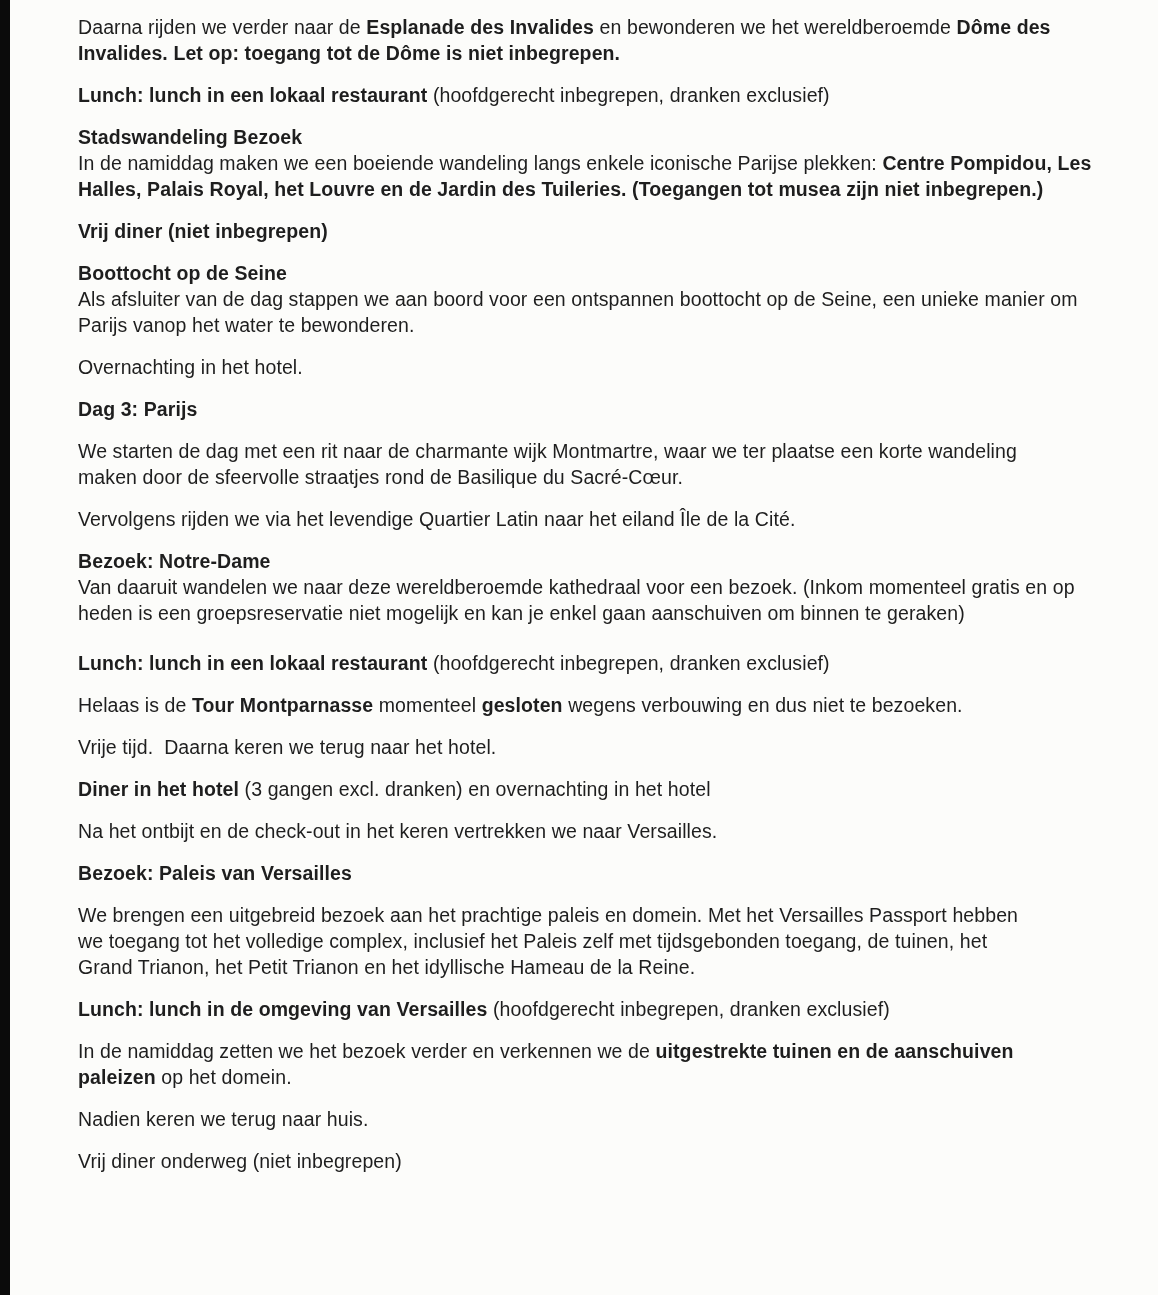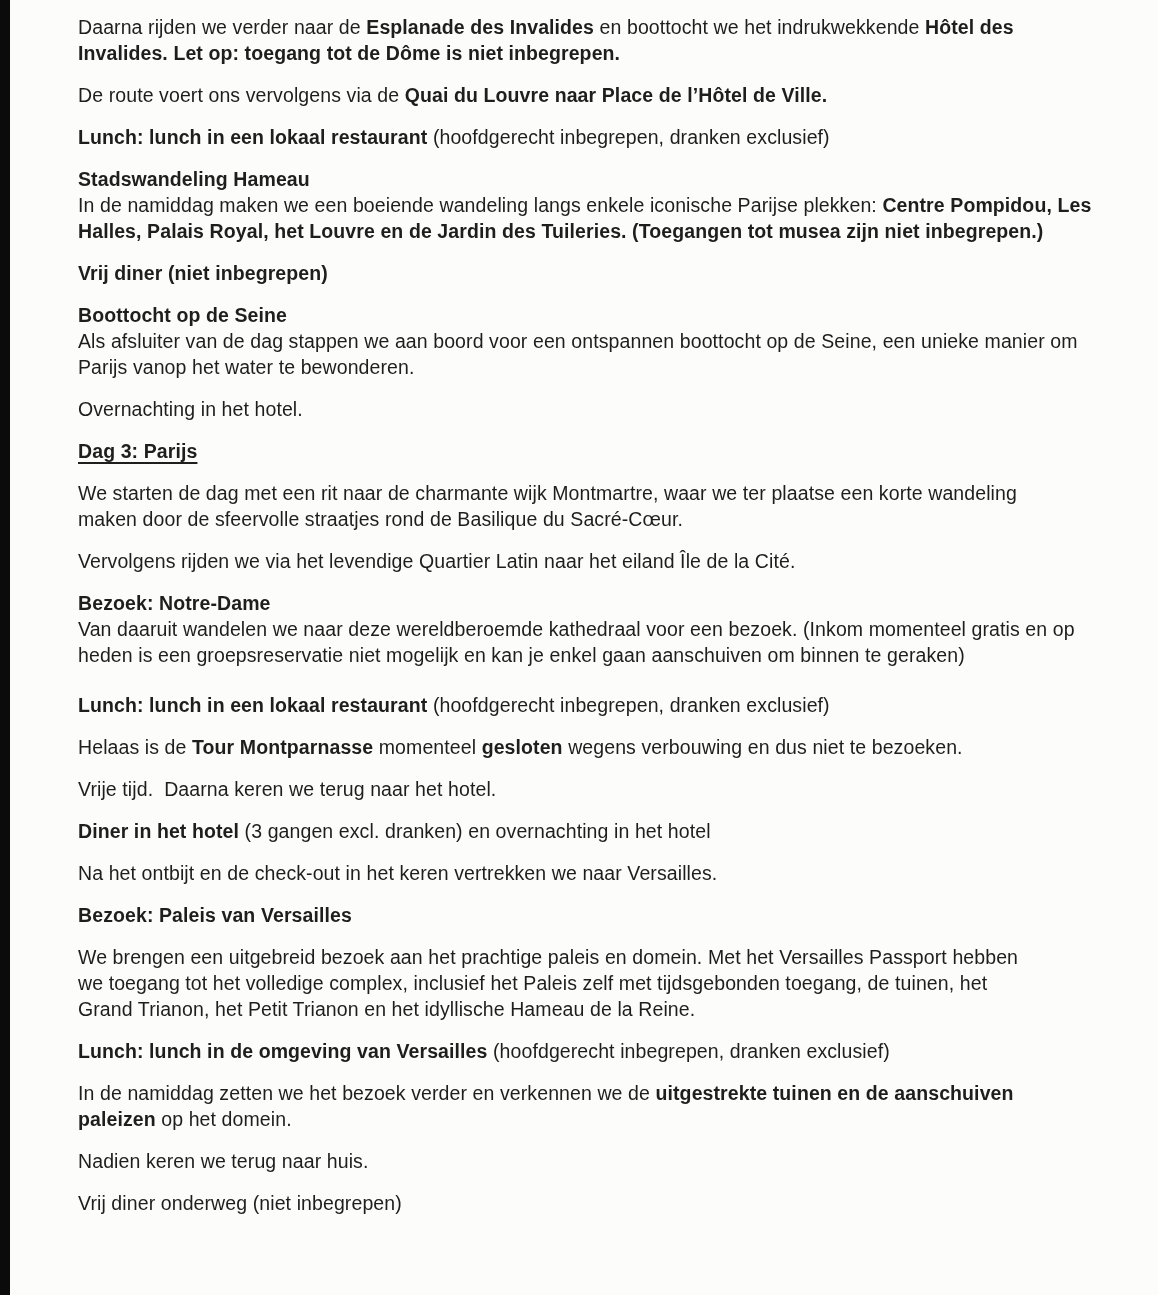--- a/index.html
+++ b/index.html
@@ -33,36 +33,34 @@
   }
   p.para {
     margin: 0 0 16px 0;
     font-size: 19.5px;
     line-height: 26px;
     white-space: pre-wrap;
     letter-spacing: 0.1px;
   }
   p.para .b { font-weight: bold; }
   p.para .u {
-    text-decoration: underline;
     text-underline-offset: 4px;
     text-decoration-thickness: 2px;
   }
   p.para.gap-lg { margin-top: 24px; }
 </style>
 </head>
 <body>
 
 <div class="scan-edge"></div>
 
 <main class="doc" id="doc">
-    <p class="para"><span>Daarna rijden we verder naar de </span><span class="b">Esplanade des Invalides</span><span> en boottocht we het indrukwekkende </span><span class="b">Hôtel des</span><br><span class="b">Invalides. Let op: toegang tot de Dôme is niet inbegrepen.</span></p>
-    <p class="para"><span>De route voert ons vervolgens via de </span><span class="b">Quai du Louvre naar Place de l’Hôtel de Ville.</span></p>
+    <p class="para"><span>Daarna rijden we verder naar de </span><span class="b">Esplanade des Invalides</span><span> en bewonderen we het wereldberoemde </span><span class="b">Dôme des</span><br><span class="b">Invalides. Let op: toegang tot de Dôme is niet inbegrepen.</span></p>
     <p class="para"><span class="b">Lunch: lunch in een lokaal restaurant</span><span> (hoofdgerecht inbegrepen, dranken exclusief)</span></p>
-    <p class="para"><span class="b">Stadswandeling Hameau</span><br><span>In de namiddag maken we een boeiende wandeling langs enkele iconische Parijse plekken: </span><span class="b">Centre Pompidou, Les</span><br><span class="b">Halles, Palais Royal, het Louvre en de Jardin des Tuileries. (Toegangen tot musea zijn niet inbegrepen.)</span></p>
+    <p class="para"><span class="b">Stadswandeling Bezoek</span><br><span>In de namiddag maken we een boeiende wandeling langs enkele iconische Parijse plekken: </span><span class="b">Centre Pompidou, Les</span><br><span class="b">Halles, Palais Royal, het Louvre en de Jardin des Tuileries. (Toegangen tot musea zijn niet inbegrepen.)</span></p>
     <p class="para"><span class="b">Vrij diner (niet inbegrepen)</span></p>
     <p class="para"><span class="b">Boottocht op de Seine</span><br><span>Als afsluiter van de dag stappen we aan boord voor een ontspannen boottocht op de Seine, een unieke manier om</span><br><span>Parijs vanop het water te bewonderen.</span></p>
     <p class="para"><span>Overnachting in het hotel.</span></p>
     <p class="para"><span class="b u">Dag 3: Parijs</span></p>
     <p class="para"><span>We starten de dag met een rit naar de charmante wijk Montmartre, waar we ter plaatse een korte wandeling</span><br><span>maken door de sfeervolle straatjes rond de Basilique du Sacré-Cœur.</span></p>
     <p class="para"><span>Vervolgens rijden we via het levendige Quartier Latin naar het eiland Île de la Cité.</span></p>
     <p class="para"><span class="b">Bezoek: Notre-Dame</span><br><span>Van daaruit wandelen we naar deze wereldberoemde kathedraal voor een bezoek. (Inkom momenteel gratis en op</span><br><span>heden is een groepsreservatie niet mogelijk en kan je enkel gaan aanschuiven om binnen te geraken)</span></p>
     <p class="para gap-lg"><span class="b">Lunch: lunch in een lokaal restaurant</span><span> (hoofdgerecht inbegrepen, dranken exclusief)</span></p>
     <p class="para"><span>Helaas is de </span><span class="b">Tour Montparnasse</span><span> momenteel </span><span class="b">gesloten</span><span> wegens verbouwing en dus niet te bezoeken.</span></p>
     <p class="para"><span>Vrije tijd.  Daarna keren we terug naar het hotel.</span></p>

